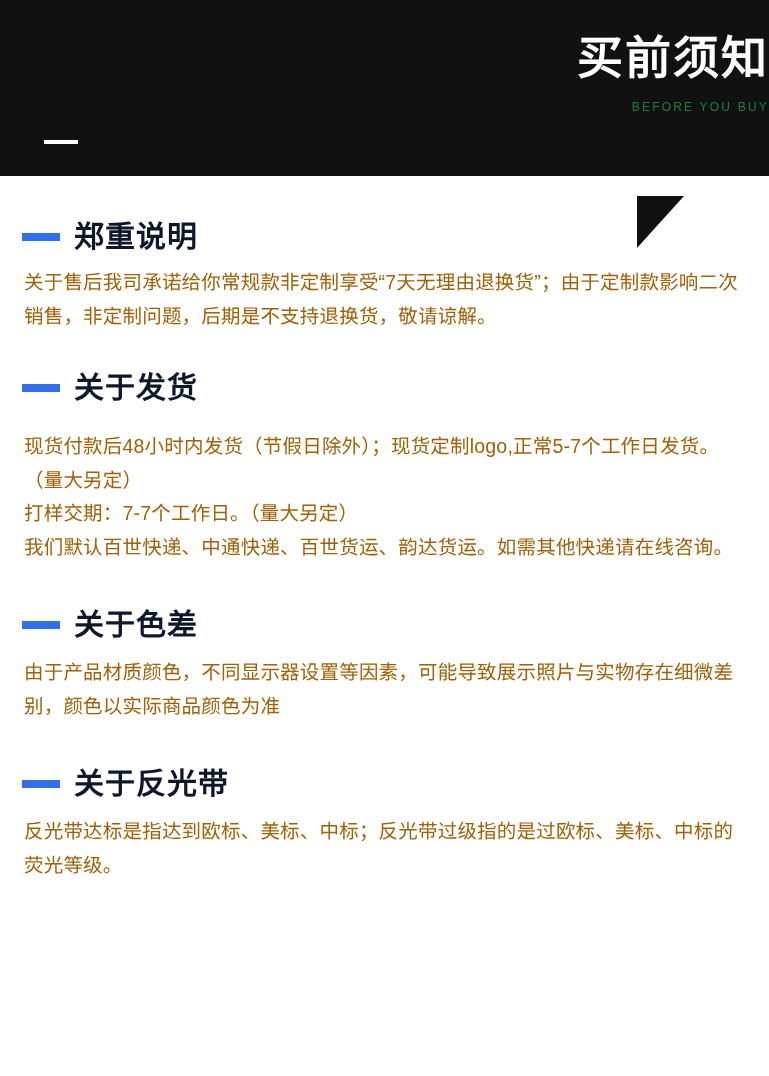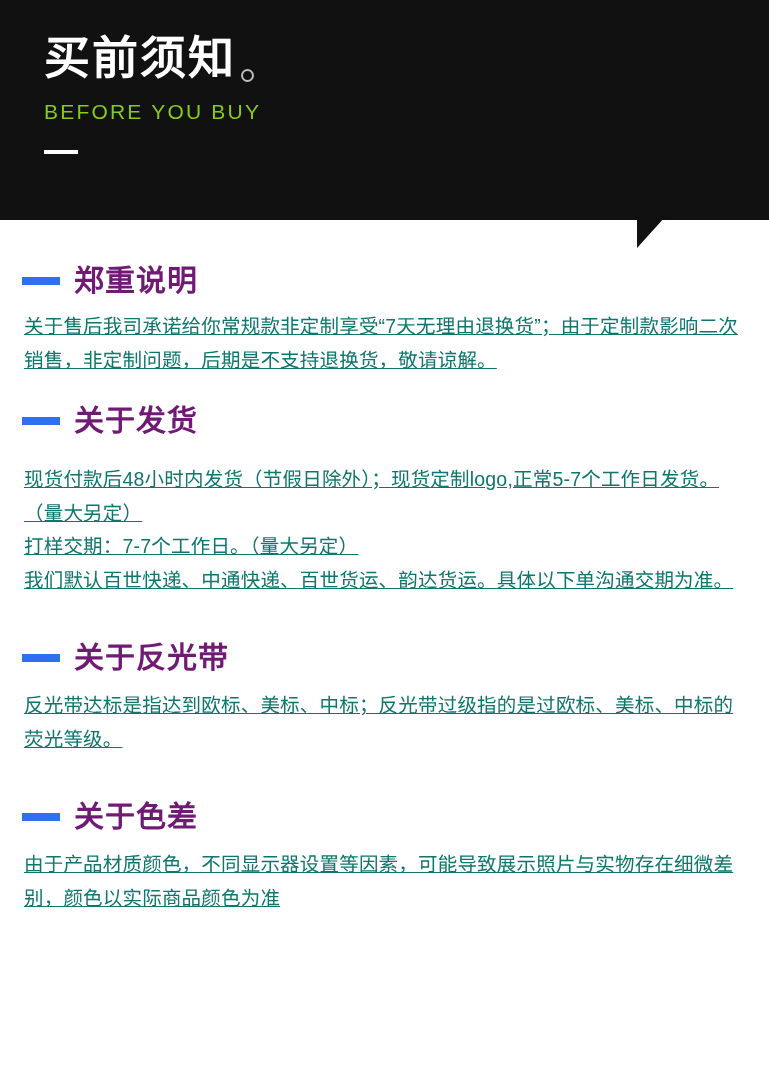--- a/index.html
+++ b/index.html
@@ -13,24 +13,25 @@
     font-family: "Liberation Sans", "DejaVu Sans", sans-serif;
     color: #1a1a1a;
     overflow: hidden;
     position: relative;
   }
 
   
   .header {
     position: relative;
     width: 769px;
-    height: 220px;
+    height: 176px;
     background: #111111;
     box-sizing: border-box;
     padding: 30px 0 0 44px;
+    text-align: right;
   }
   .header-title {
     font-size: 46px;
     font-weight: bold;
     color: #ffffff;
     letter-spacing: 2px;
     line-height: 1.25;
     margin: 0;
     position: relative;
     display: inline-block;
@@ -39,22 +40,22 @@
     position: absolute;
     right: -18px;
     bottom: 6px;
     width: 13px;
     height: 13px;
     border: 2px solid #bdbdbd;
     border-radius: 50%;
     box-sizing: border-box;
   }
   .header-sub {
-    font-size: 21px;
-    color: #84cc16;
+    font-size: 12px;
+    color: #15803d;
     letter-spacing: 2.2px;
     margin-top: 12px;
     font-weight: normal;
   }
   .header-rule {
     width: 34px;
     height: 4px;
     background: #ffffff;
     margin-top: 26px;
   }
@@ -86,39 +87,38 @@
   }
   .sec-dash {
     width: 38px;
     height: 8px;
     background: #2f6ff0;
     flex: none;
   }
   .sec-title {
     font-size: 30px;
     font-weight: bold;
-    color: #701a75;
+    color: #0f172a;
     letter-spacing: 1px;
     line-height: 1;
   }
   .sec-body p {
     margin: 0;
     font-size: 19.5px;
     line-height: 1.72;
-    color: #0f766e;
+    color: #a16207;
     letter-spacing: 0.2px;
-    text-decoration: underline;
   }
   .sec-body {
     padding: 0 2px;
   }
 
   
   #sec-0 .sec-head { margin-top: 28px; }
-  #sec-1 .sec-head { margin-top: 29px; }
+  #sec-1 .sec-head { margin-top: 40px; }
   #sec-1 .sec-body { margin-top: 27px; }
   #sec-2 .sec-head { margin-top: 46px; }
   #sec-2 .sec-body { margin-top: 16px; }
   #sec-3 .sec-head { margin-top: 46px; }
   #sec-3 .sec-body { margin-top: 16px; }
 </style>
 </head>
 <body>
 
 <div class="header">
@@ -144,37 +144,37 @@
   </div>
 
   <div class="section" id="sec-1">
     <div class="sec-head">
       <span class="sec-dash"></span>
       <span class="sec-title">关于发货</span>
     </div>
     <div class="sec-body">
       <p>现货付款后48小时内发货（节假日除外）；现货定制logo,正常5-7个工作日发货。（量大另定）</p>
       <p>打样交期：7-7个工作日。（量大另定）</p>
-      <p>我们默认百世快递、中通快递、百世货运、韵达货运。具体以下单沟通交期为准。</p>
+      <p>我们默认百世快递、中通快递、百世货运、韵达货运。如需其他快递请在线咨询。</p>
+    </div>
+  </div>
+
+  <div class="section" id="sec-2">
+    <div class="sec-head">
+      <span class="sec-dash"></span>
+      <span class="sec-title">关于色差</span>
+    </div>
+    <div class="sec-body">
+      <p>由于产品材质颜色，不同显示器设置等因素，可能导致展示照片与实物存在细微差别，颜色以实际商品颜色为准</p>
     </div>
   </div>
 
   <div class="section" id="sec-3">
     <div class="sec-head">
       <span class="sec-dash"></span>
       <span class="sec-title">关于反光带</span>
     </div>
     <div class="sec-body">
       <p>反光带达标是指达到欧标、美标、中标；反光带过级指的是过欧标、美标、中标的荧光等级。</p>
     </div>
   </div>
 
-  <div class="section" id="sec-2">
-    <div class="sec-head">
-      <span class="sec-dash"></span>
-      <span class="sec-title">关于色差</span>
-    </div>
-    <div class="sec-body">
-      <p>由于产品材质颜色，不同显示器设置等因素，可能导致展示照片与实物存在细微差别，颜色以实际商品颜色为准</p>
-    </div>
-  </div>
-
 </div>
 
 </body></html>

